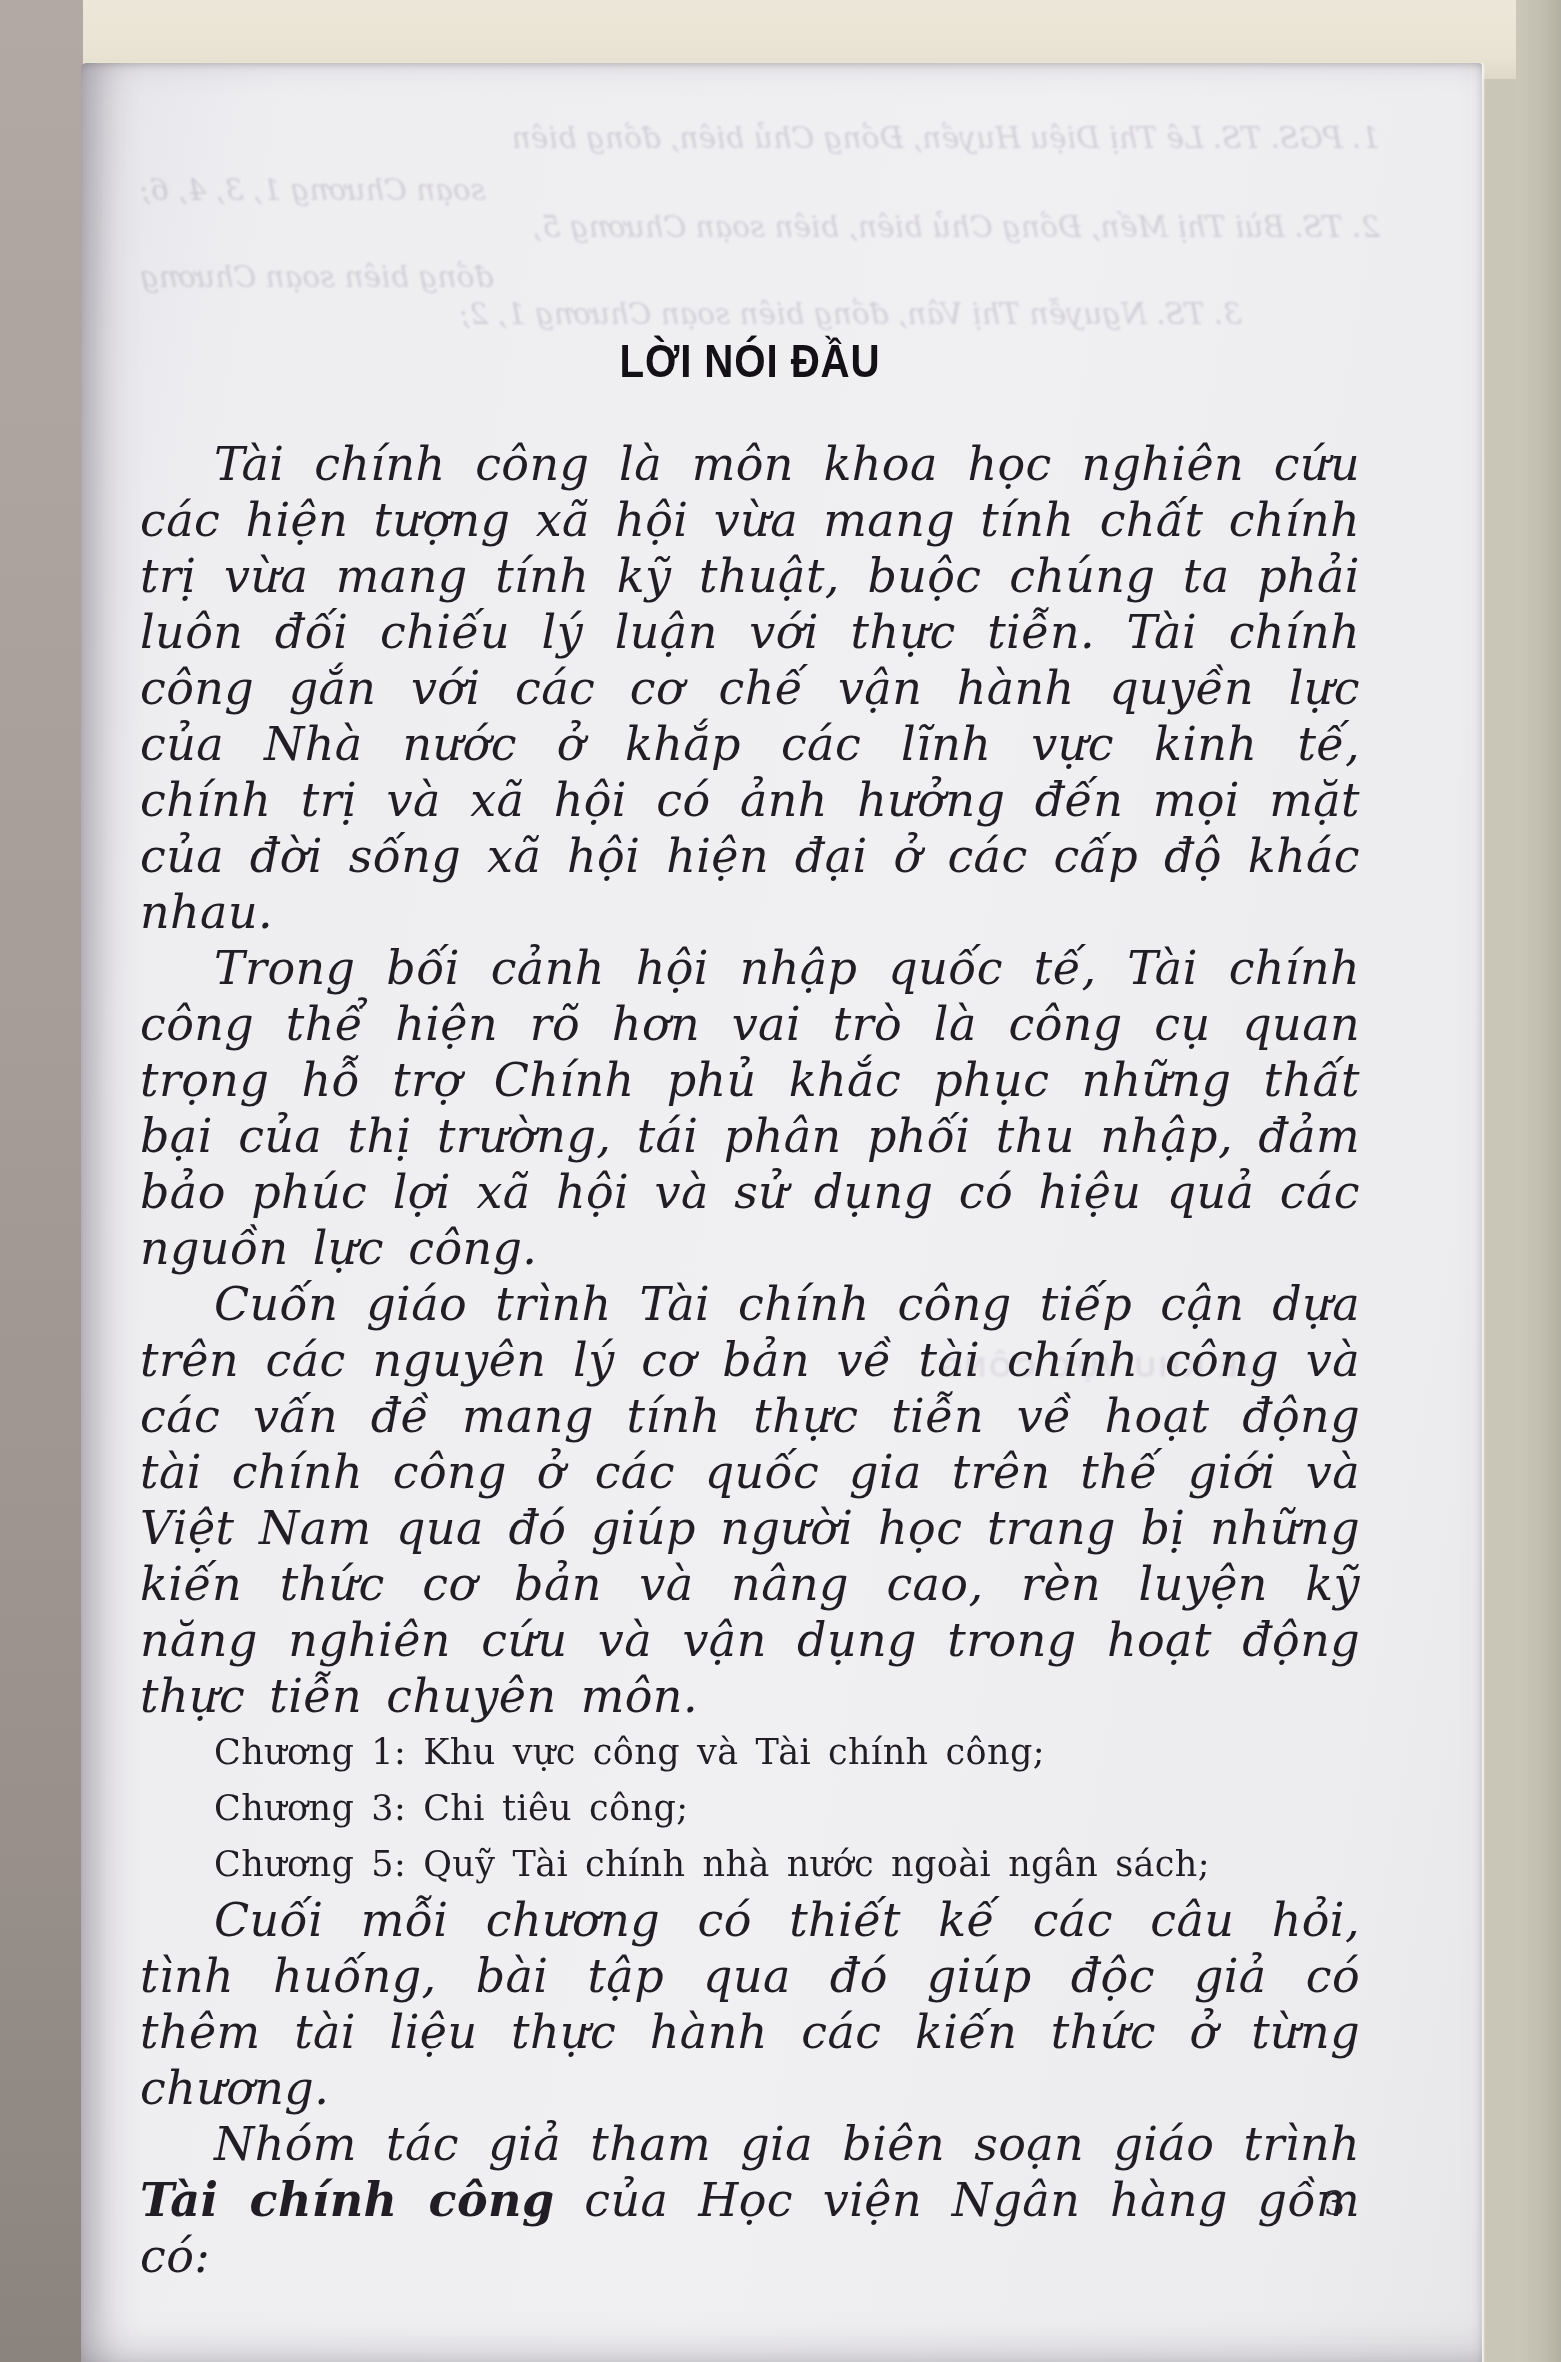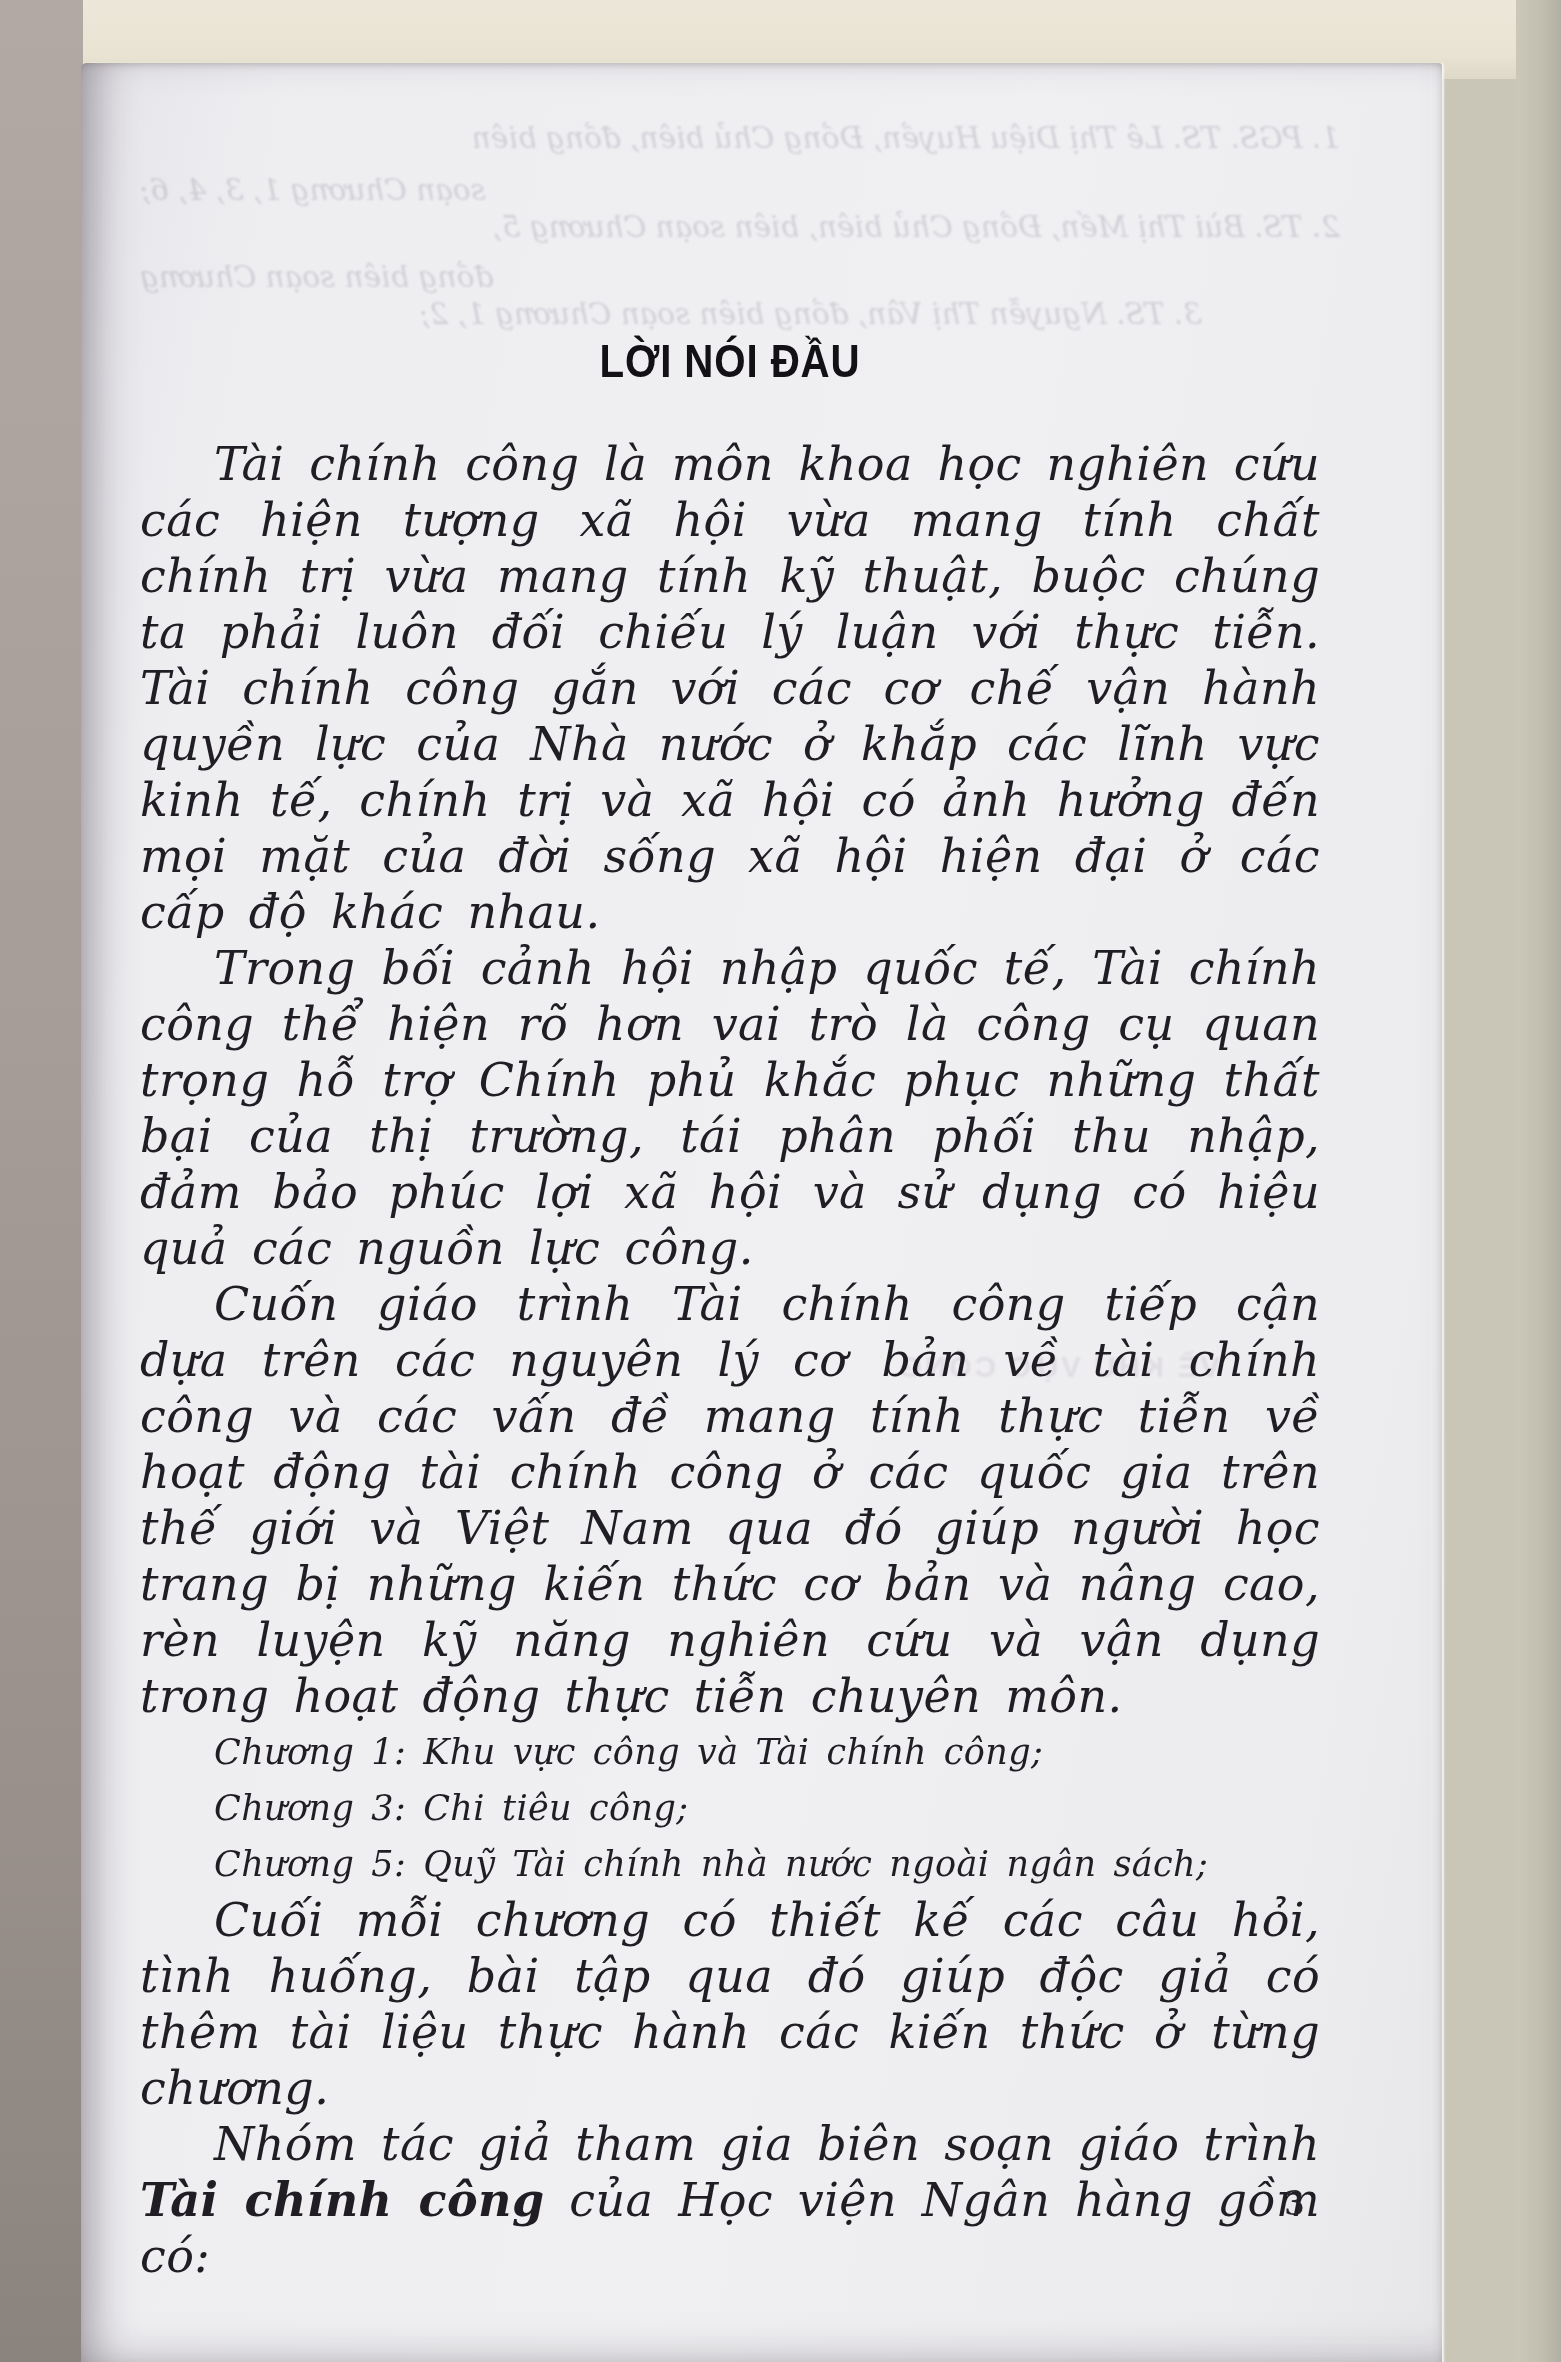--- a/index.html
+++ b/index.html
@@ -25,39 +25,40 @@
   .page{
     position:absolute;left:81px;top:63px;width:1361px;height:2300px;
     background:linear-gradient(100deg,#dedce1 0px,#e8e7eb 65px,#eeedf0 203px,#f0eff2 55%,#ecebee 88%,#e7e6e9 100%);
     box-shadow:
       inset 29.5px 0 44px -18.5px rgba(88,80,92,0.50),
       inset 0 4.6px 8.3px -4.6px rgba(120,112,108,0.45),
       inset -4.6px 0 11px -6.5px rgba(125,120,126,0.35),
       inset 0 -29.5px 51px -35px rgba(100,95,102,0.35),
       2.8px 0 1.8px -0.9px rgba(247,246,242,0.95);
     border-radius:5.5px 3.7px 0 0;
+    padding-left:40px;
   }
   .content{
     position:absolute;left:0;top:0;right:0;bottom:0;
     padding:275px 122px 0 59px;
     color:#211d24;
   }
   .title{
     margin:0 0 50px 0;text-align:center;
     font-family:"Liberation Sans",sans-serif;font-weight:bold;
     font-size:42px;letter-spacing:0.9px;color:#141116;
     transform:scale(0.96,1.08);
   }
   .para{
     margin:0;font-style:italic;font-size:46px;line-height:56px;
     text-align:justify;text-indent:74px;word-spacing:9.2px;letter-spacing:0.4px;
   }
   .para b{font-weight:bold;}
   .chapter{
-    font-style:italic;font-size:35px;line-height:56px;
+    font-size:35px;line-height:56px;
     padding-left:74px;word-spacing:5.5px;letter-spacing:0.4px;
   }
   .page-number{
     position:absolute;right:137px;bottom:140px;
     font-size:33px;font-style:normal;color:#26222a;
   }
   
   .ghost{
     position:absolute;left:59px;right:102px;
     transform:scaleX(-1);

